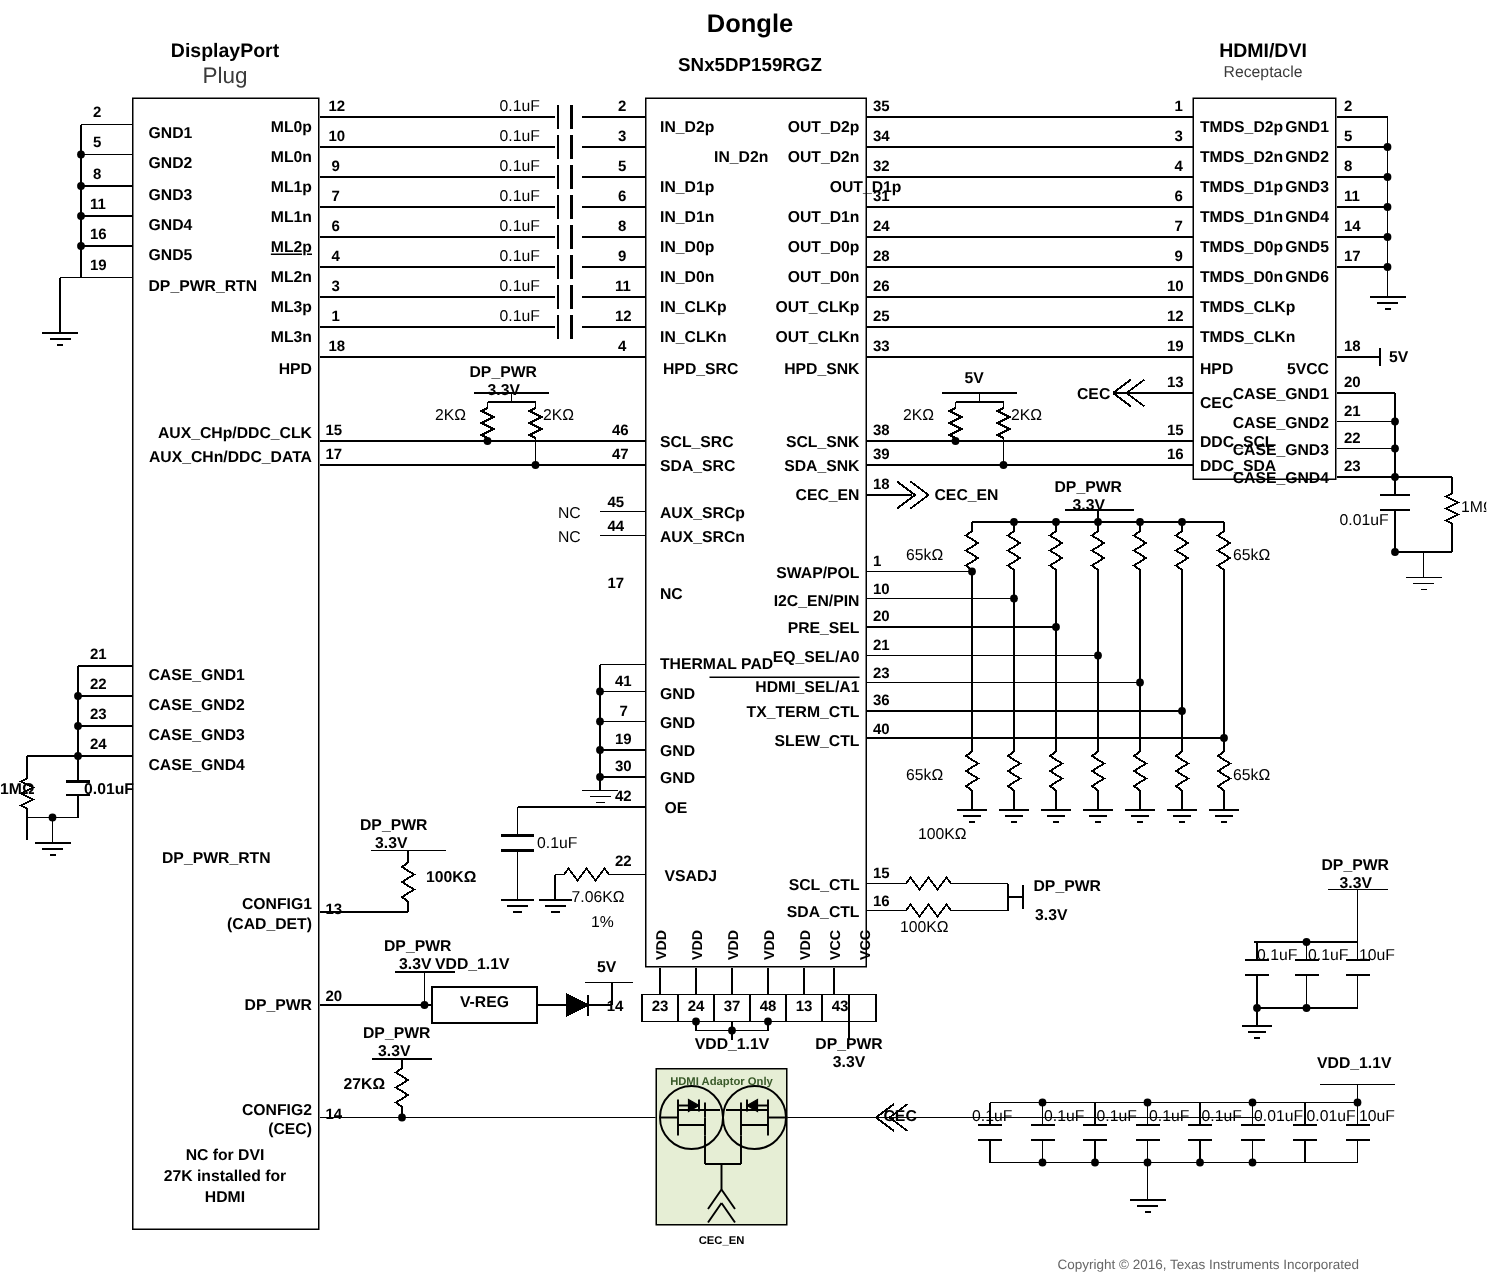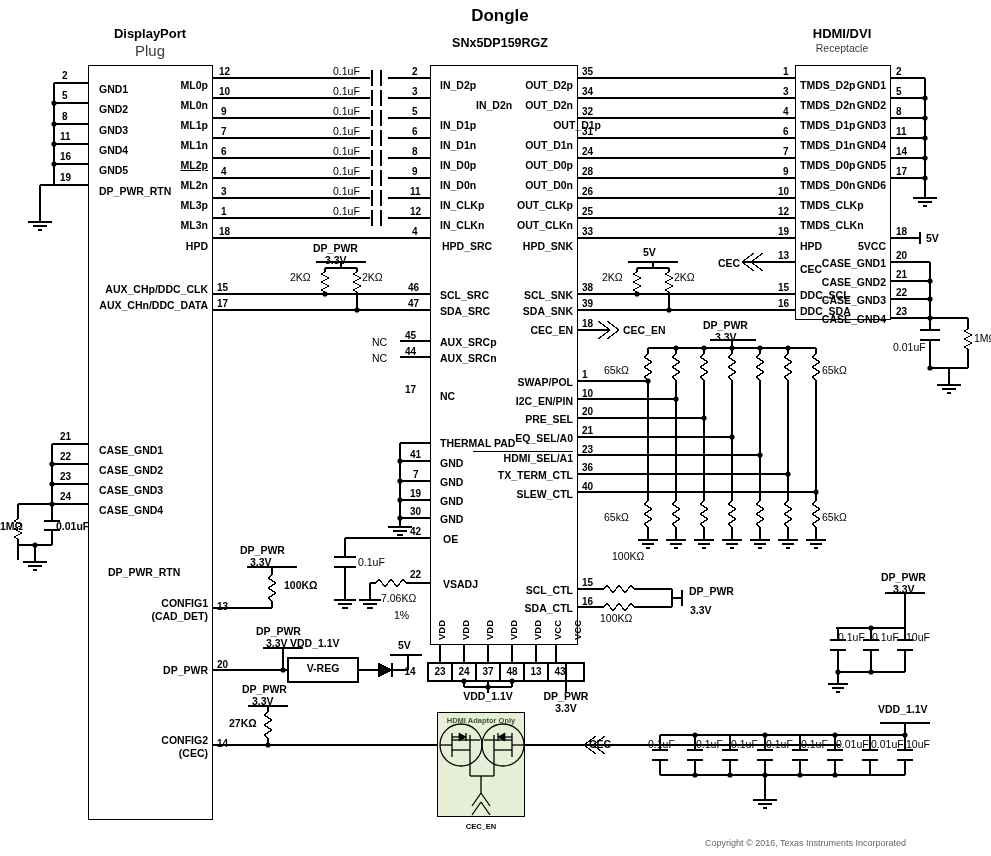--- a/index.html
+++ b/index.html
@@ -526,20 +526,25 @@
   <div class="pin" style="left:217px;top:660px;">20</div>
   <div class="t lbl-r" style="left:108px;top:665px;width:100px;">DP_PWR</div>
 
   <div class="pin" style="left:217px;top:739px;">14</div>
   <div class="t lbl-r" style="left:108px;top:735px;width:100px;">CONFIG2</div>
   <div class="t lbl-r" style="left:108px;top:748px;width:100px;">(CEC)</div>
   <div class="t" style="left:242px;top:684px;">DP_PWR</div>
   <div class="t" style="left:252px;top:696px;">3.3V</div>
   <div class="t" style="left:229px;top:718px;">27KΩ</div>
 
+  <div class="note" style="left:90px;top:763px;width:120px;">
+    <div id="fn1">NC for DVI</div>
+    <div id="fn2">27K installed for</div>
+    <div id="fn3">HDMI</div>
+  </div>
 
   <div class="t lbl-c" style="left:288px;top:663px;width:70px;">V-REG</div>
   <div class="t" style="left:256px;top:626px;">DP_PWR</div>
   <div class="t" style="left:266px;top:638px;">3.3V</div>
   <div class="t" style="left:290px;top:638px;">VDD_1.1V</div>
   <div class="t" style="left:398px;top:640px;">5V</div>
 
   <div class="tn" style="left:333px;top:66px;">0.1uF</div>
   <div class="tn" style="left:333px;top:86px;">0.1uF</div>
   <div class="tn" style="left:333px;top:106px;">0.1uF</div>

